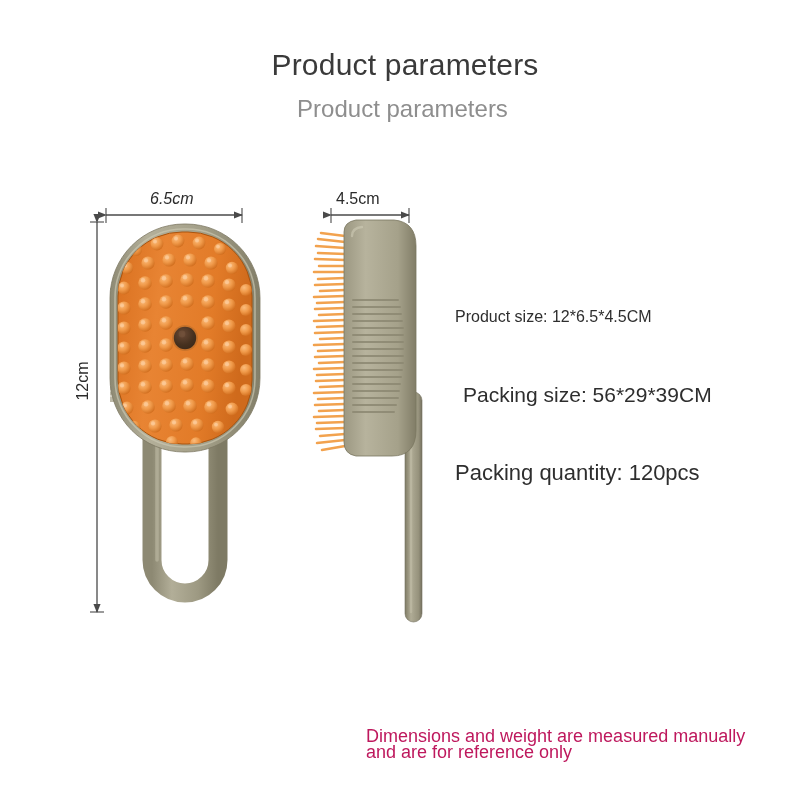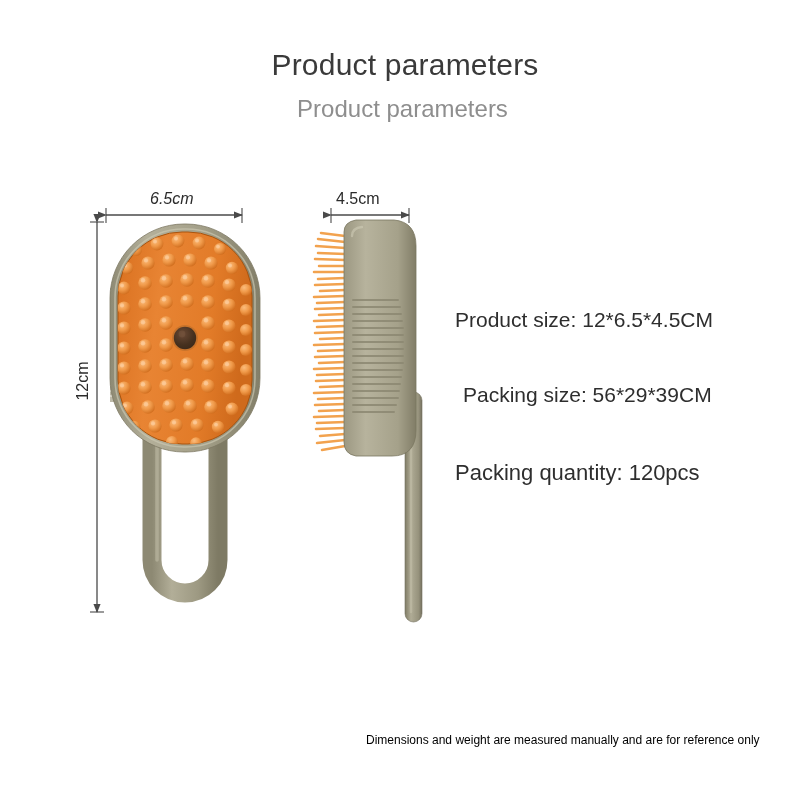--- a/index.html
+++ b/index.html
@@ -34,31 +34,31 @@
     font-size: 24px;
     color: #8e8e8e;
   }
 
   
   .spec {
     position: absolute;
     color: #2e2e2e;
     white-space: nowrap;
   }
-  #spec-product { left: 455px; top: 308px; font-size: 21px; }
+  #spec-product { left: 455px; top: 308px; font-size: 16px; }
   #spec-packing { left: 455px; top: 383px; font-size: 21px; margin-left: 8px; }
   #spec-qty     { left: 455px; top: 460px; font-size: 22px; }
 
   #footer-note {
     position: absolute;
     left: 366px; top: 728px;
     width: 400px;
-    font-size: 12px;
-    line-height: 24px;
-    color: #000000;
+    font-size: 18px;
+    line-height: 16px;
+    color: #be185d;
   }
 
   
   .dim-label {
     position: absolute;
     font-size: 16px;
     color: #2b2b2b;
     white-space: nowrap;
   }
   #label-width-front { left: 150px; top: 190px; font-style: italic; }

